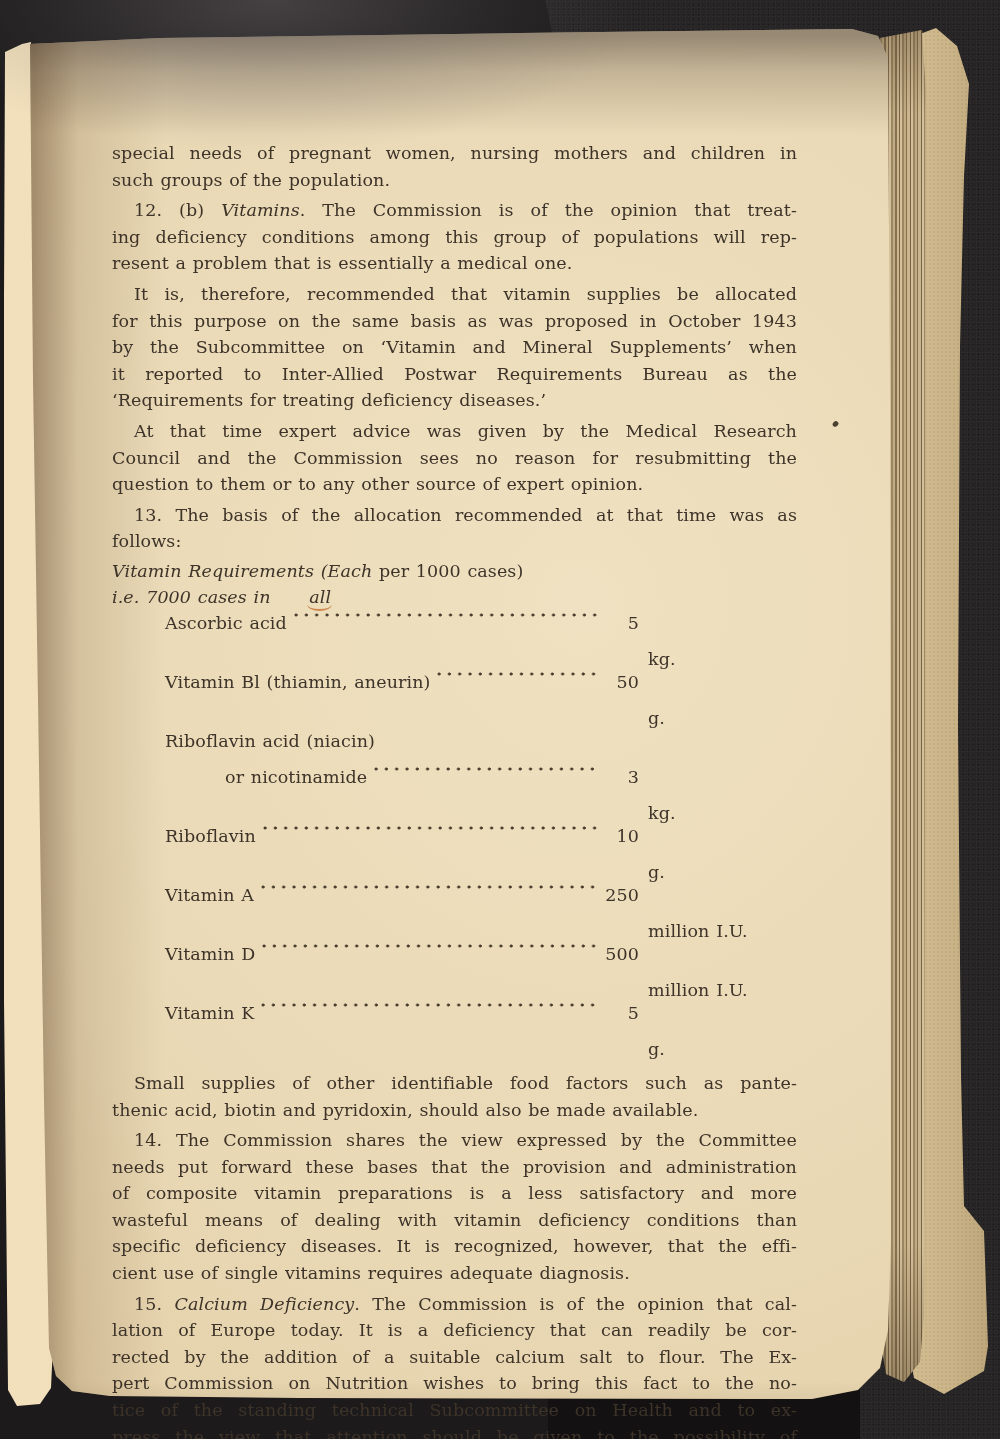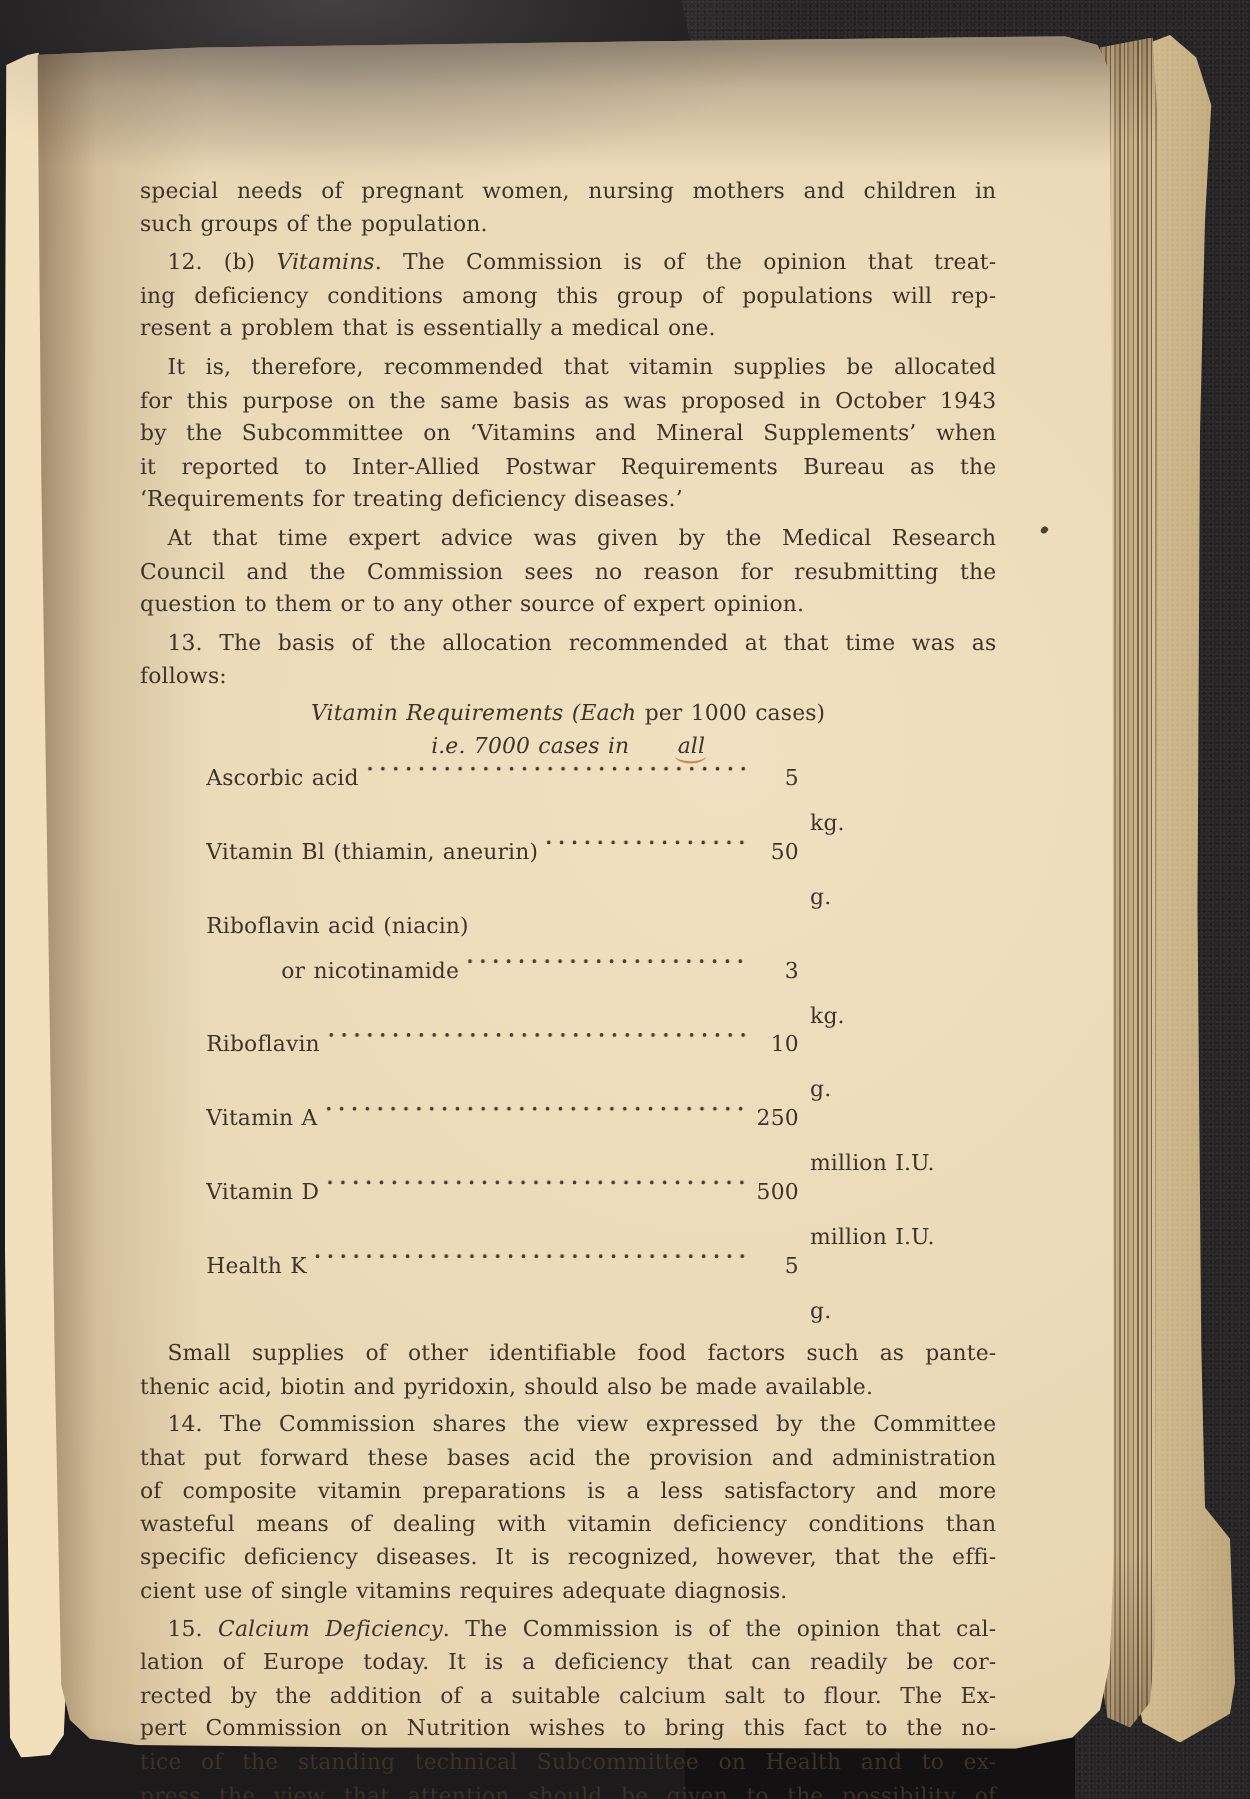--- a/index.html
+++ b/index.html
@@ -75,21 +75,21 @@
     letter-spacing:0.1px;word-spacing:1px;
   }
   .para{margin:0;}
   .para + .para{margin-top:4px;}
   .para.indent .line:first-child{text-indent:22px;}
   .line{text-align:justify;text-align-last:justify;}
   .line.last{text-align-last:auto;}
   em{font-style:italic;}
   
   .vtable{margin:3px 0 9px 0;}
-  .vtable-title,.vtable-sub{text-align:center;line-height:26px;}
+  .vtable-title,.vtable-sub{line-height:26px;}
   .vrows{margin-left:53px;width:595px;margin-top:2px;}
   .vrow{display:flex;align-items:flex-start;line-height:23px;}
   .vlabel{white-space:nowrap;}
   .vlabel.sub{padding-left:60px;}
   .vleader{
     flex:1 1 auto;height:5px;margin:0 4px 4px 7px;
     background-image:radial-gradient(circle at 2px 3px,#473b2c 1.3px,rgba(71,59,44,0) 1.75px);
     background-size:10.3px 5px;background-repeat:repeat-x;background-position:left bottom;
   }
   .vrow.noval{min-height:23px;}
@@ -123,21 +123,21 @@
         <div class="line last"><span>such groups of the population.</span></div>
       </div>
       <div class="para indent">
         <div class="line"><span>12. (b) </span><em>Vitamins</em><span>. The Commission is of the opinion that treat-</span></div>
         <div class="line"><span>ing deficiency conditions among this group of populations will rep-</span></div>
         <div class="line last"><span>resent a problem that is essentially a medical one.</span></div>
       </div>
       <div class="para indent">
         <div class="line"><span>It is, therefore, recommended that vitamin supplies be allocated</span></div>
         <div class="line"><span>for this purpose on the same basis as was proposed in October 1943</span></div>
-        <div class="line"><span>by the Subcommittee on ‘Vitamins and Mineral Supplements’ when</span></div>
+        <div class="line"><span>by the Subcommittee on ‘Vitamin and Mineral Supplements’ when</span></div>
         <div class="line"><span>it reported to Inter-Allied Postwar Requirements Bureau as the</span></div>
         <div class="line last"><span>‘Requirements for treating deficiency diseases.’</span></div>
       </div>
       <div class="para indent">
         <div class="line"><span>At that time expert advice was given by the Medical Research</span></div>
         <div class="line"><span>Council and the Commission sees no reason for resubmitting the</span></div>
         <div class="line last"><span>question to them or to any other source of expert opinion.</span></div>
       </div>
       <div class="para indent">
         <div class="line"><span>13. The basis of the allocation recommended at that time was as</span></div>
@@ -182,34 +182,34 @@
             <span class="vvalue">250</span>
             <span class="vunit">million I.U.</span>
           </div>
           <div class="vrow">
             <span class="vlabel">Vitamin D</span>
             <span class="vleader"></span>
             <span class="vvalue">500</span>
             <span class="vunit">million I.U.</span>
           </div>
           <div class="vrow">
-            <span class="vlabel">Health K</span>
+            <span class="vlabel">Vitamin K</span>
             <span class="vleader"></span>
             <span class="vvalue">5</span>
             <span class="vunit">g.</span>
           </div>
         </div>
       </div>
       <div class="para indent">
         <div class="line"><span>Small supplies of other identifiable food factors such as pante-</span></div>
         <div class="line last"><span>thenic acid, biotin and pyridoxin, should also be made available.</span></div>
       </div>
       <div class="para indent">
         <div class="line"><span>14. The Commission shares the view expressed by the Committee</span></div>
-        <div class="line"><span>that put forward these bases acid the provision and administration</span></div>
+        <div class="line"><span>needs put forward these bases that the provision and administration</span></div>
         <div class="line"><span>of composite vitamin preparations is a less satisfactory and more</span></div>
         <div class="line"><span>wasteful means of dealing with vitamin deficiency conditions than</span></div>
         <div class="line"><span>specific deficiency diseases.  It is recognized, however, that the effi-</span></div>
         <div class="line last"><span>cient use of single vitamins requires adequate diagnosis.</span></div>
       </div>
       <div class="para indent">
         <div class="line"><span>15. </span><em>Calcium Deficiency</em><span>. The Commission is of the opinion that cal-</span></div>
         <div class="line"><span>lation of Europe today.  It is a deficiency that can readily be cor-</span></div>
         <div class="line"><span>rected by the addition of a suitable calcium salt to flour.  The Ex-</span></div>
         <div class="line"><span>pert Commission on Nutrition wishes to bring this fact to the no-</span></div>

